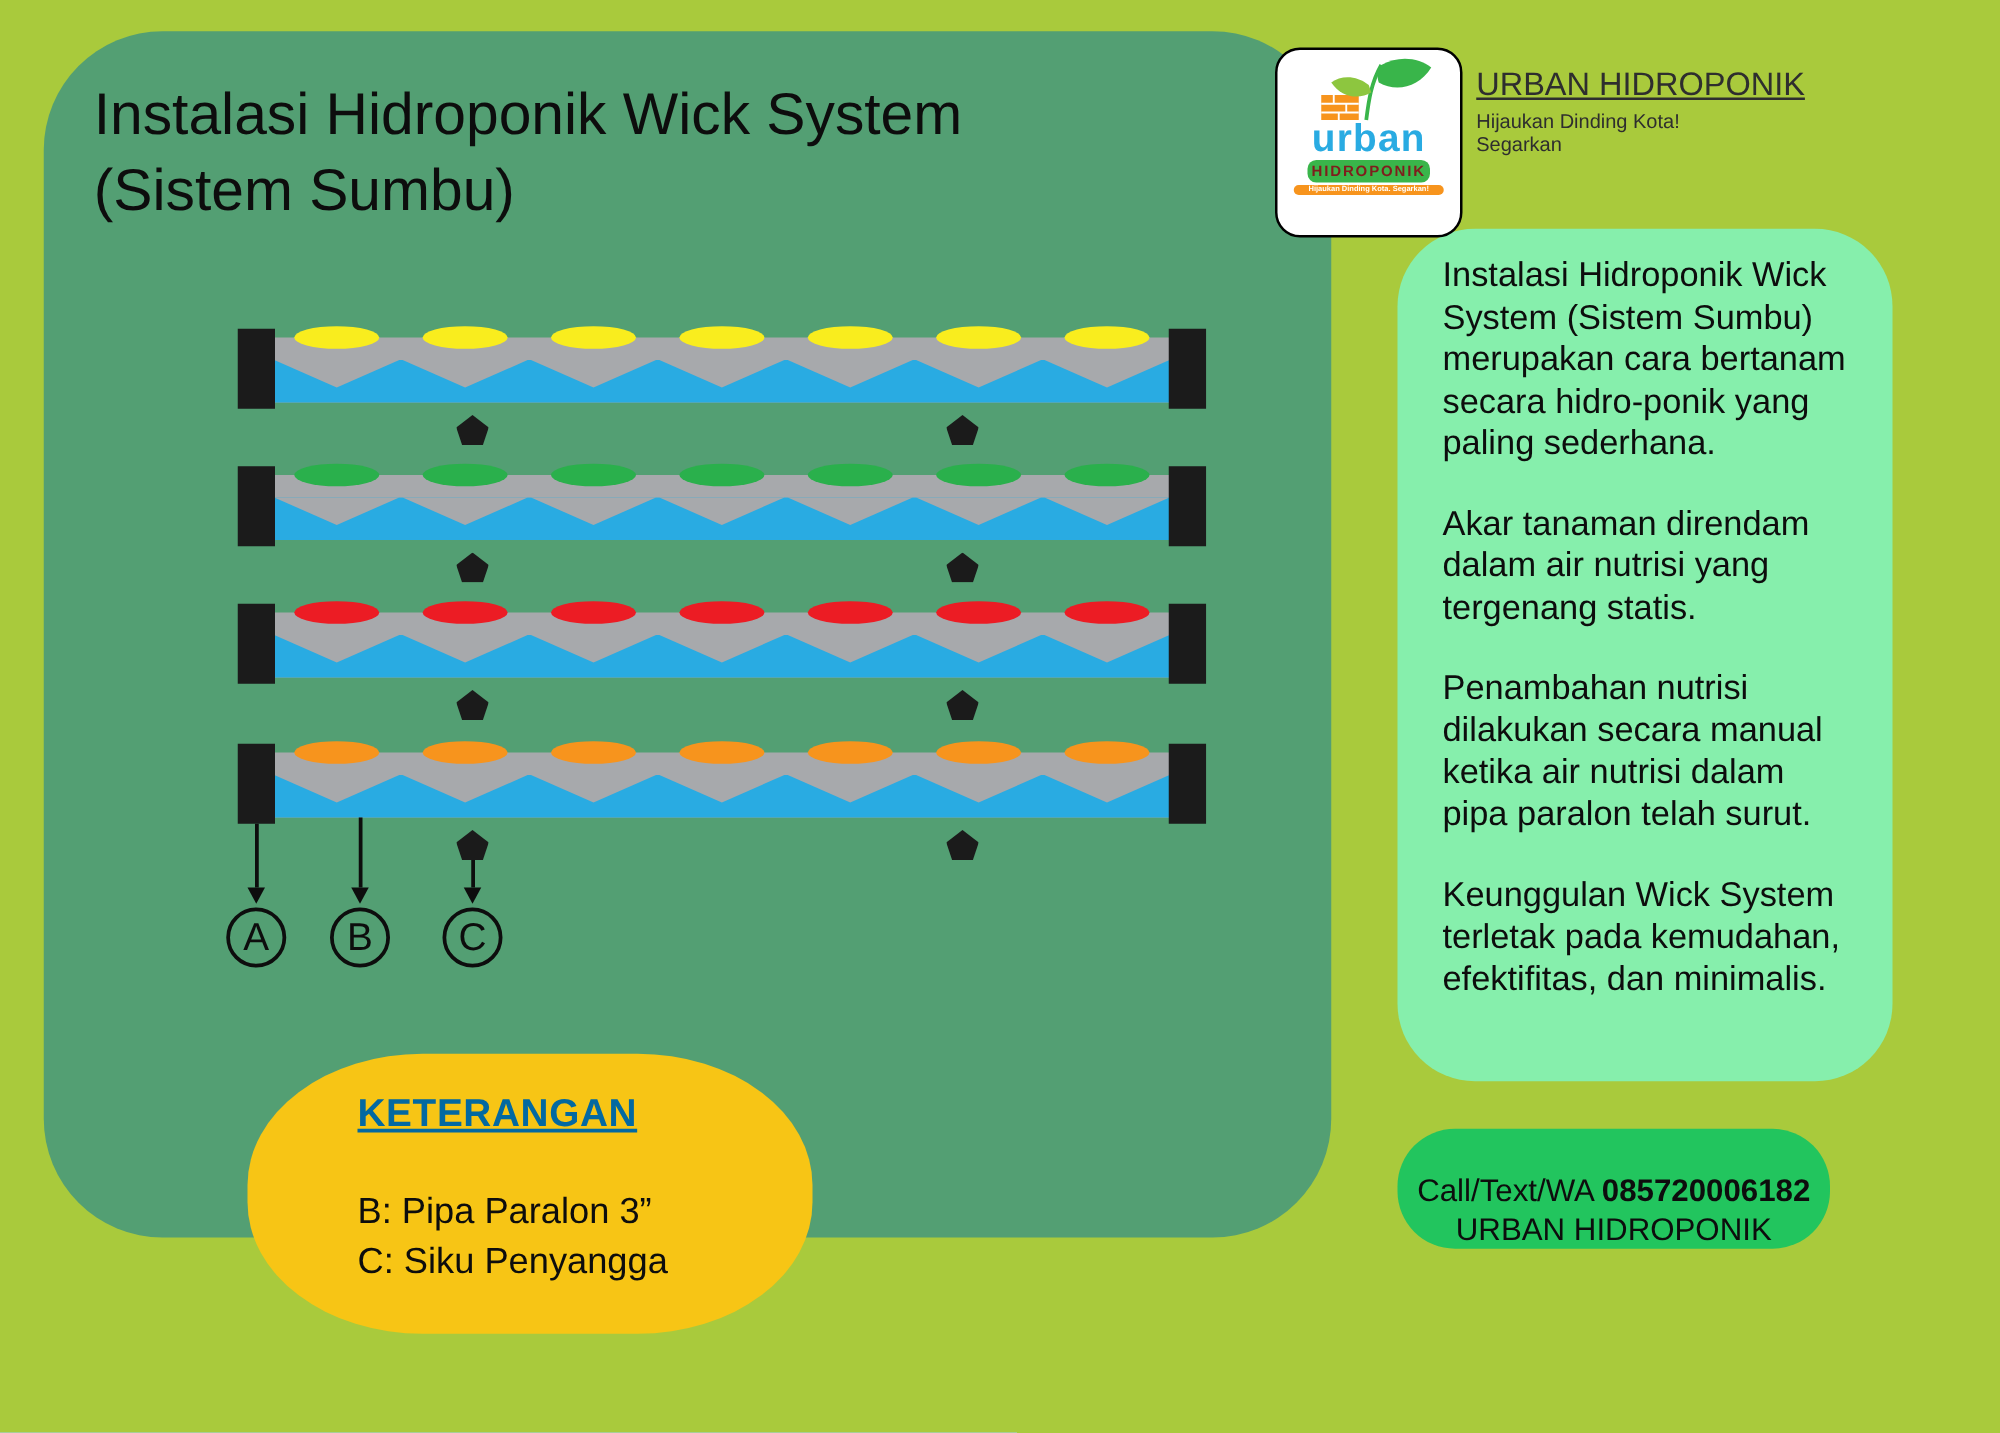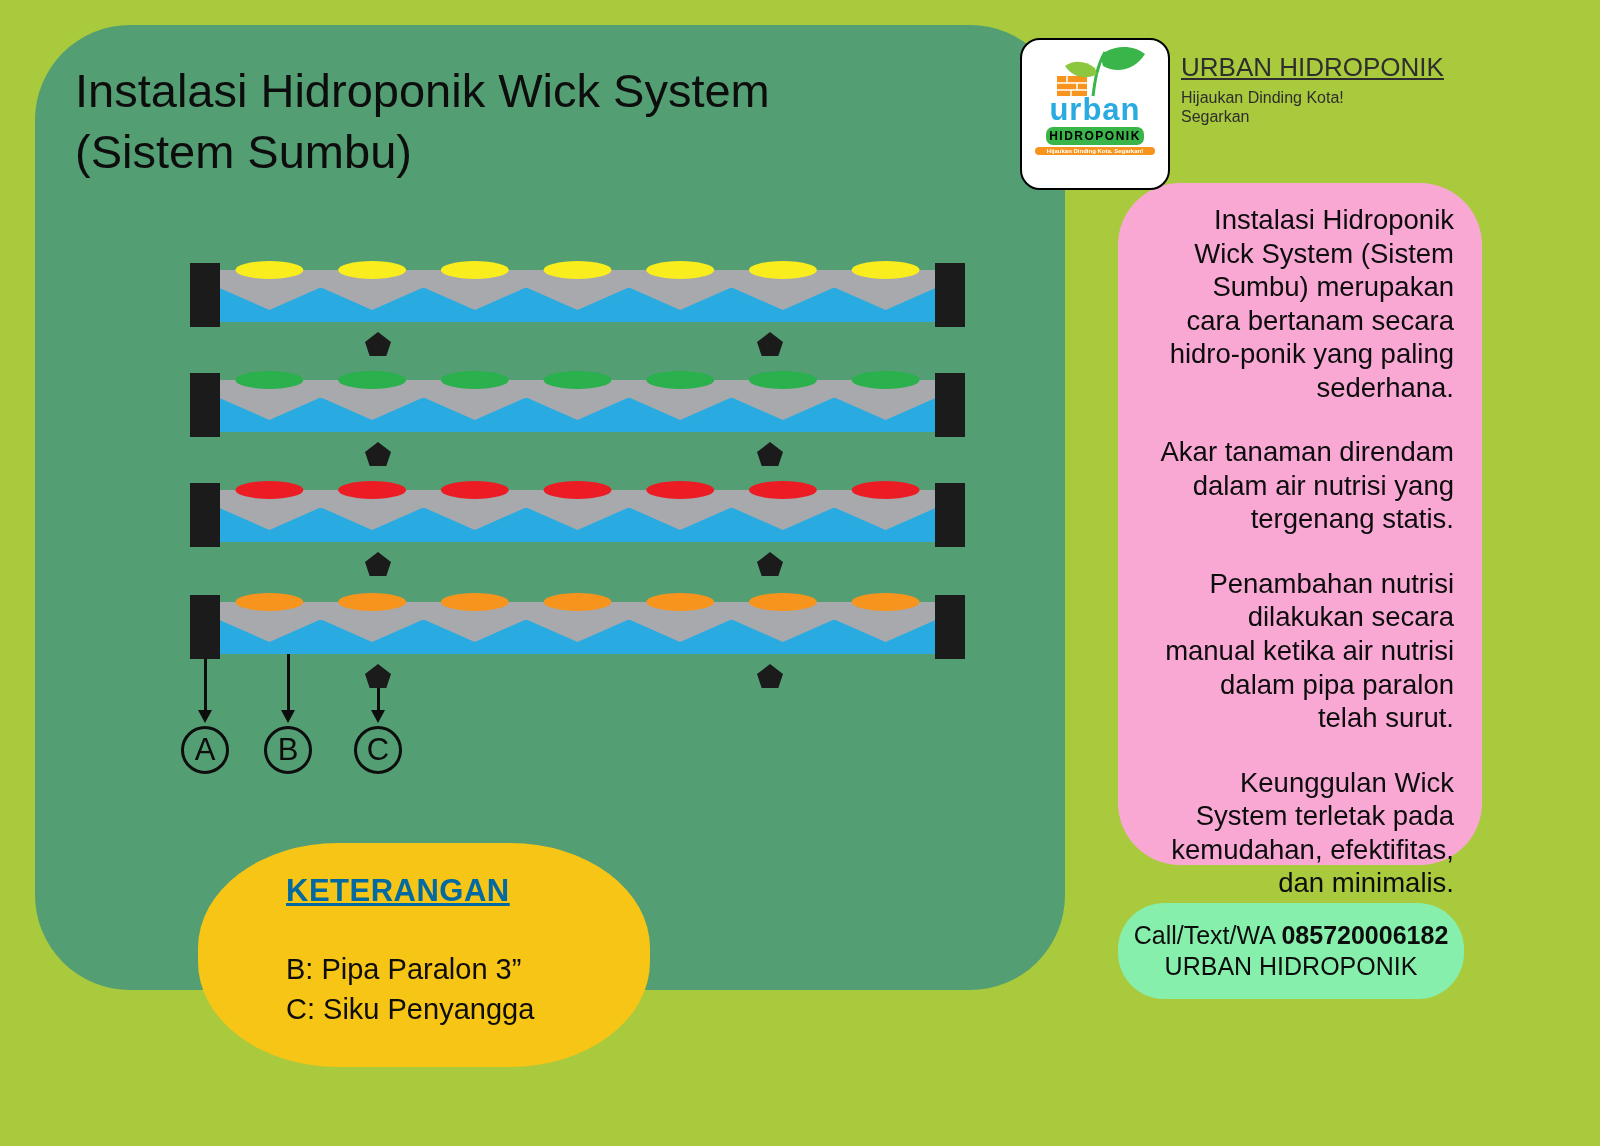--- a/index.html
+++ b/index.html
@@ -16,41 +16,41 @@
   .pipe-row { position:absolute; left:0; width:775px; height:74px; }
   .support { position:absolute; width:26px; height:24px;
              clip-path:polygon(50% 0%, 100% 42%, 82% 100%, 18% 100%, 0% 42%); }
   .callout-line { position:absolute; width:2.5px; background:#0d0d0d; }
   .arrow-head { position:absolute; width:0; height:0; border-left:7px solid transparent;
                 border-right:7px solid transparent; border-top:13px solid #0d0d0d; }
   .callout-circle { position:absolute; width:48px; height:48px; border:3px solid #0d0d0d;
                     border-radius:50%; display:flex; align-items:center; justify-content:center;
                     font-size:31px; color:#0d0d0d; }
 
-  .info-panel { position:absolute; left:1118px; top:183px; width:364px; height:682px;
-                background:#f9a8d4; border-radius:62px; padding:20px 28px 0 36px; z-index:1;text-align:right; }
+  .info-panel { position:absolute; left:1118px; top:183px; width:396px; height:682px;
+                background:#86efac; border-radius:62px; padding:20px 28px 0 36px; z-index:1; }
   .info-panel p { font-size:27.5px; line-height:1.22; color:#0d0d0d; margin-bottom:31px; }
 
   .logo-box { position:absolute; left:1020px; top:38px; width:150px; height:152px;
               background:#ffffff; border:2px solid #000000; border-radius:20px;
               text-align:center; padding-top:2px; z-index:5; }
   .logo-word { font-size:31px; font-weight:bold; color:#29abe2; letter-spacing:1px;
                line-height:0.9; margin-top:-8px; }
-  .logo-banner { display:inline-block; background:#39b54a; color:#000000; font-size:12px;
+  .logo-banner { display:inline-block; background:#39b54a; color:#7f1d1d; font-size:12px;
                  font-weight:bold; letter-spacing:1.5px; padding:2px 3px; border-radius:7px;
                  margin-top:3px; }
   .logo-sub { display:block; margin:2px auto 0; width:120px; background:#f7941d; color:#fff;
               font-size:6px; font-weight:bold; padding:1px 3px; border-radius:4px; }
 
   .header-text { position:absolute; left:1181px; top:52px; color:#2e2e2e; z-index:2; }
   .header-brand { font-size:26px; text-decoration:underline; margin-bottom:5px; }
   .header-tagline { font-size:16px; line-height:1.2; }
 
   .contact-box { position:absolute; left:1118px; top:903px; width:346px; height:96px;
-                 background:#86efac; border-radius:46px; text-align:center; padding-top:17px;
+                 background:#22c55e; border-radius:46px; text-align:center; padding-top:35px;
                  color:#0d0d0d; z-index:2; }
   .contact-line { font-size:25px; line-height:1.25; }
 
   .legend { position:absolute; left:198px; top:843px; width:452px; height:224px;
             background:#f7c515; border-radius:140px / 105px; padding:30px 0 0 88px; z-index:4; }
   .legend-title { font-size:31px; font-weight:bold; text-decoration:underline;
                   letter-spacing:0.5px; color:#0369a1; }
   .legend-items { margin-top:40px; }
   .legend-item { font-size:29px; line-height:1.38; color:#0d0d0d; }
 </style>

